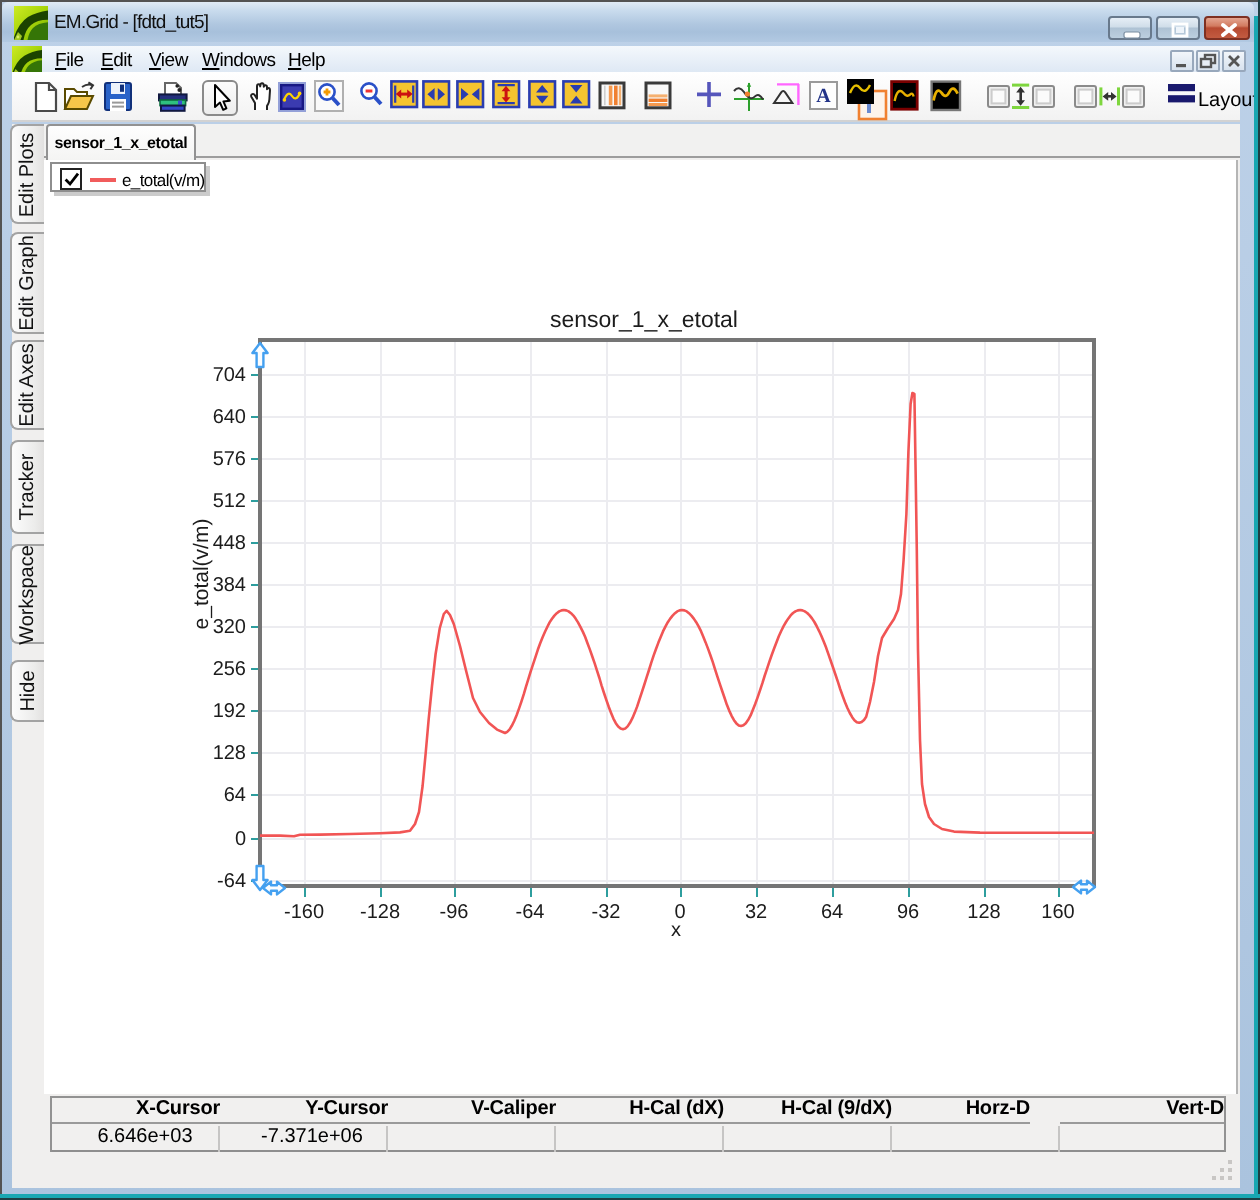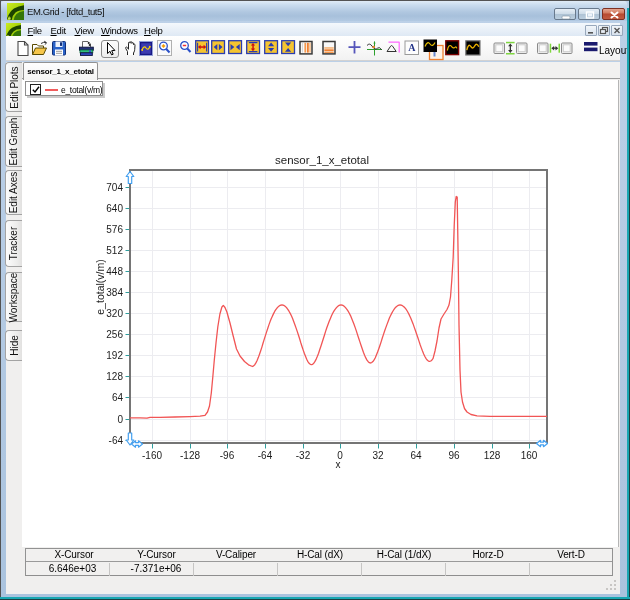--- a/index.html
+++ b/index.html
@@ -49,21 +49,21 @@
   font-size:8px;letter-spacing:-0.2px;font-weight:bold;color:#000;text-align:center;line-height:17px;}
 #client{position:absolute;left:16px;top:18px;width:597px;height:467px;background:#fff;border-right:1px solid #b5b5b5;}
 
 #legend{position:absolute;left:3px;top:1px;width:78px;height:15px;border:1px solid #8e8e8e;
   background:#fff;box-shadow:2px 2px 0 rgba(160,160,160,.55);}
 #legend .cb{position:absolute;left:3.5px;top:2px;width:11px;height:11px;border:1px solid #222;background:#fff;}
 #legend .dash{position:absolute;left:19px;top:6.5px;width:12.5px;height:2px;background:#f15c5c;}
 #legend .lt{position:absolute;left:35px;top:2.5px;font-size:8.5px;letter-spacing:-0.3px;color:#000;}
 
 #stable{position:absolute;left:19px;top:486px;width:588px;height:29px;border:1px solid #929292;border-bottom:2px solid #8e8e8e;background:#f1f0ef;}
-.shead{position:absolute;top:0;height:13px;font-size:10px;letter-spacing:-0.1px;font-weight:normal;color:#000;text-align:center;border-bottom:1px solid #9a9a9a;}
+.shead{position:absolute;top:0;height:13px;font-size:10px;letter-spacing:-0.1px;font-weight:bold;color:#000;text-align:right;border-bottom:1px solid #9a9a9a;}
 .sval{position:absolute;top:14px;height:13px;font-size:10px;color:#000;text-align:center;border-right:1px solid #c6c5c4;}
 #strip{position:absolute;left:16px;top:514px;width:598px;height:18px;background:#f0efee;}
 </style>
 </head>
 <body>
 <div id="frame">
  <div id="blue"></div>
  <div id="tealR"></div>
     <div id="darkR"></div>
     <div id="tealB"></div>
@@ -367,22 +367,22 @@
           </div>
     <div class="dash"></div>
           <div class="lt">e_total(v/m)</div>
    </div>
   </div>
   <div id="stable">
    <div class="shead" style="left:0;width:84px;text-indent:12px">X-Cursor</div>
    <div class="shead" style="left:84px;width:84px;text-indent:9px">Y-Cursor</div>
    <div class="shead" style="left:168px;width:84px">V-Caliper</div>
    <div class="shead" style="left:252px;width:84px">H-Cal (dX)</div>
-   <div class="shead" style="left:336px;width:84px">H-Cal (1/dX)</div>
-   <div class="shead" style="left:420px;width:84px">Horz-D</div>
+   <div class="shead" style="left:336px;width:84px">H-Cal (9/dX)</div>
+   <div class="shead" style="left:405px;width:84px">Horz-D</div>
    <div class="shead" style="left:504px;width:82px">Vert-D</div>
    <div class="sval" style="left:0;width:84px;text-indent:10px">6.646e+03</div>
    <div class="sval" style="left:84px;width:84px;text-indent:9px">-7.371e+06</div>
    <div class="sval" style="left:168px;width:84px"></div>
    <div class="sval" style="left:252px;width:84px"></div>
    <div class="sval" style="left:336px;width:84px"></div>
    <div class="sval" style="left:420px;width:84px"></div>
    <div class="sval" style="left:504px;width:82px;border-right:none"></div>
   </div>
   <div id="strip">

